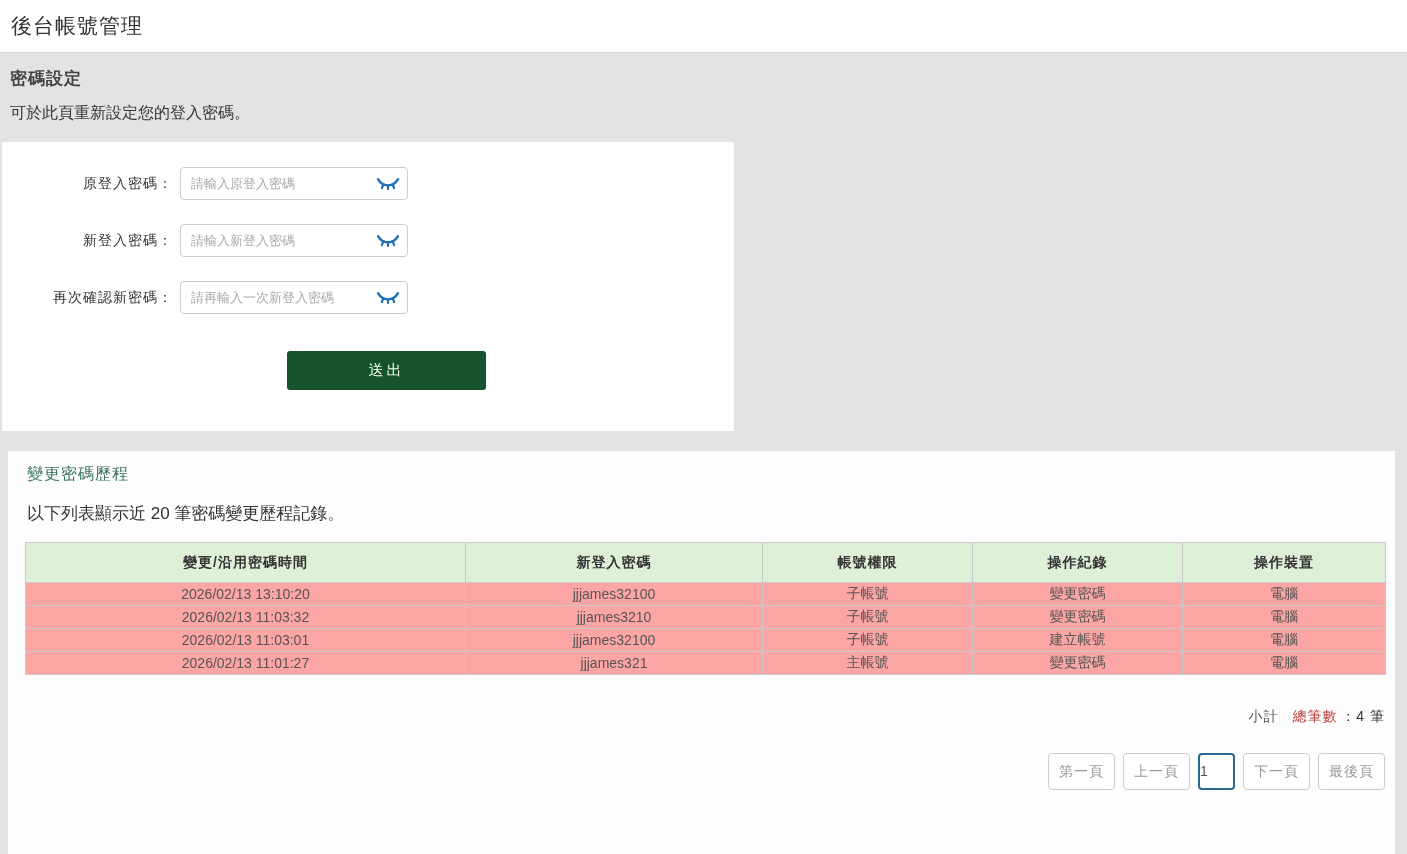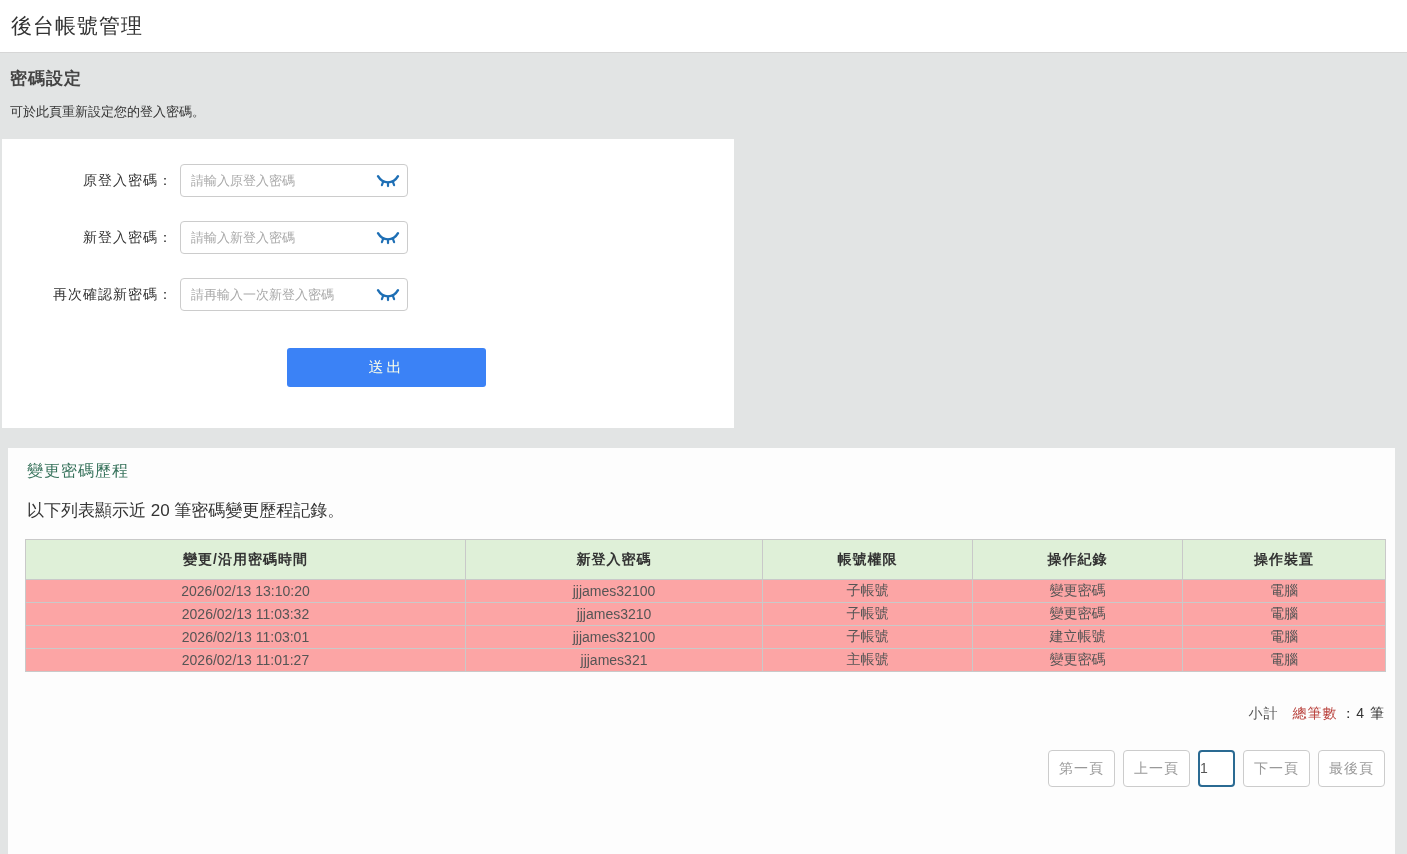--- a/index.html
+++ b/index.html
@@ -15,21 +15,21 @@
     background:#fff;
     height:53px;
     border-bottom:1px solid #d6d6d6;
     padding:12px 12px 0 11px;
   }
   .top-bar h1 { font-size:21px; font-weight:400; color:#333; letter-spacing:1px; }
 
   
   .pw-section { padding:0; }
   .pw-heading { font-size:17px; font-weight:700; color:#444; margin:14px 0 0 10px; letter-spacing:1px; }
-  .pw-desc { font-size:13px; color:#333; margin:13px 0 0 10px; }
+  .pw-desc { font-size:16px; color:#333; margin:13px 0 0 10px; }
 
   .pw-card {
     background:#fff;
     width:732px;
     margin:18px 0 20px 2px;
     padding:25px 0 41px 4px;
   }
   .form-row { display:flex; align-items:center; margin-bottom:24px; }
   .form-label {
     width:174px; text-align:right; font-size:14px; color:#333;
@@ -42,21 +42,21 @@
     font-family:"Liberation Sans","DejaVu Sans",sans-serif;
   }
   .input-wrap input::placeholder { color:#a9a9a9; }
   .eye-btn {
     position:absolute; right:8px; top:50%; transform:translateY(-50%);
     width:24px; height:18px; cursor:pointer; display:flex; align-items:center; justify-content:center;
   }
   .submit-btn {
     display:block; margin:37px 0 0 281px;
     width:199px; height:39px;
-    background:#3b82f6; color:#fcffe9;
+    background:#14532d; color:#fcffe9;
     border:none; border-radius:3px;
     font-size:15px; letter-spacing:3px; cursor:pointer;
     font-family:"Liberation Sans","DejaVu Sans",sans-serif;
   }
 
   
   .history-panel {
     background:#fdfdfd;
     margin-left:8px;
     width:1387px;

